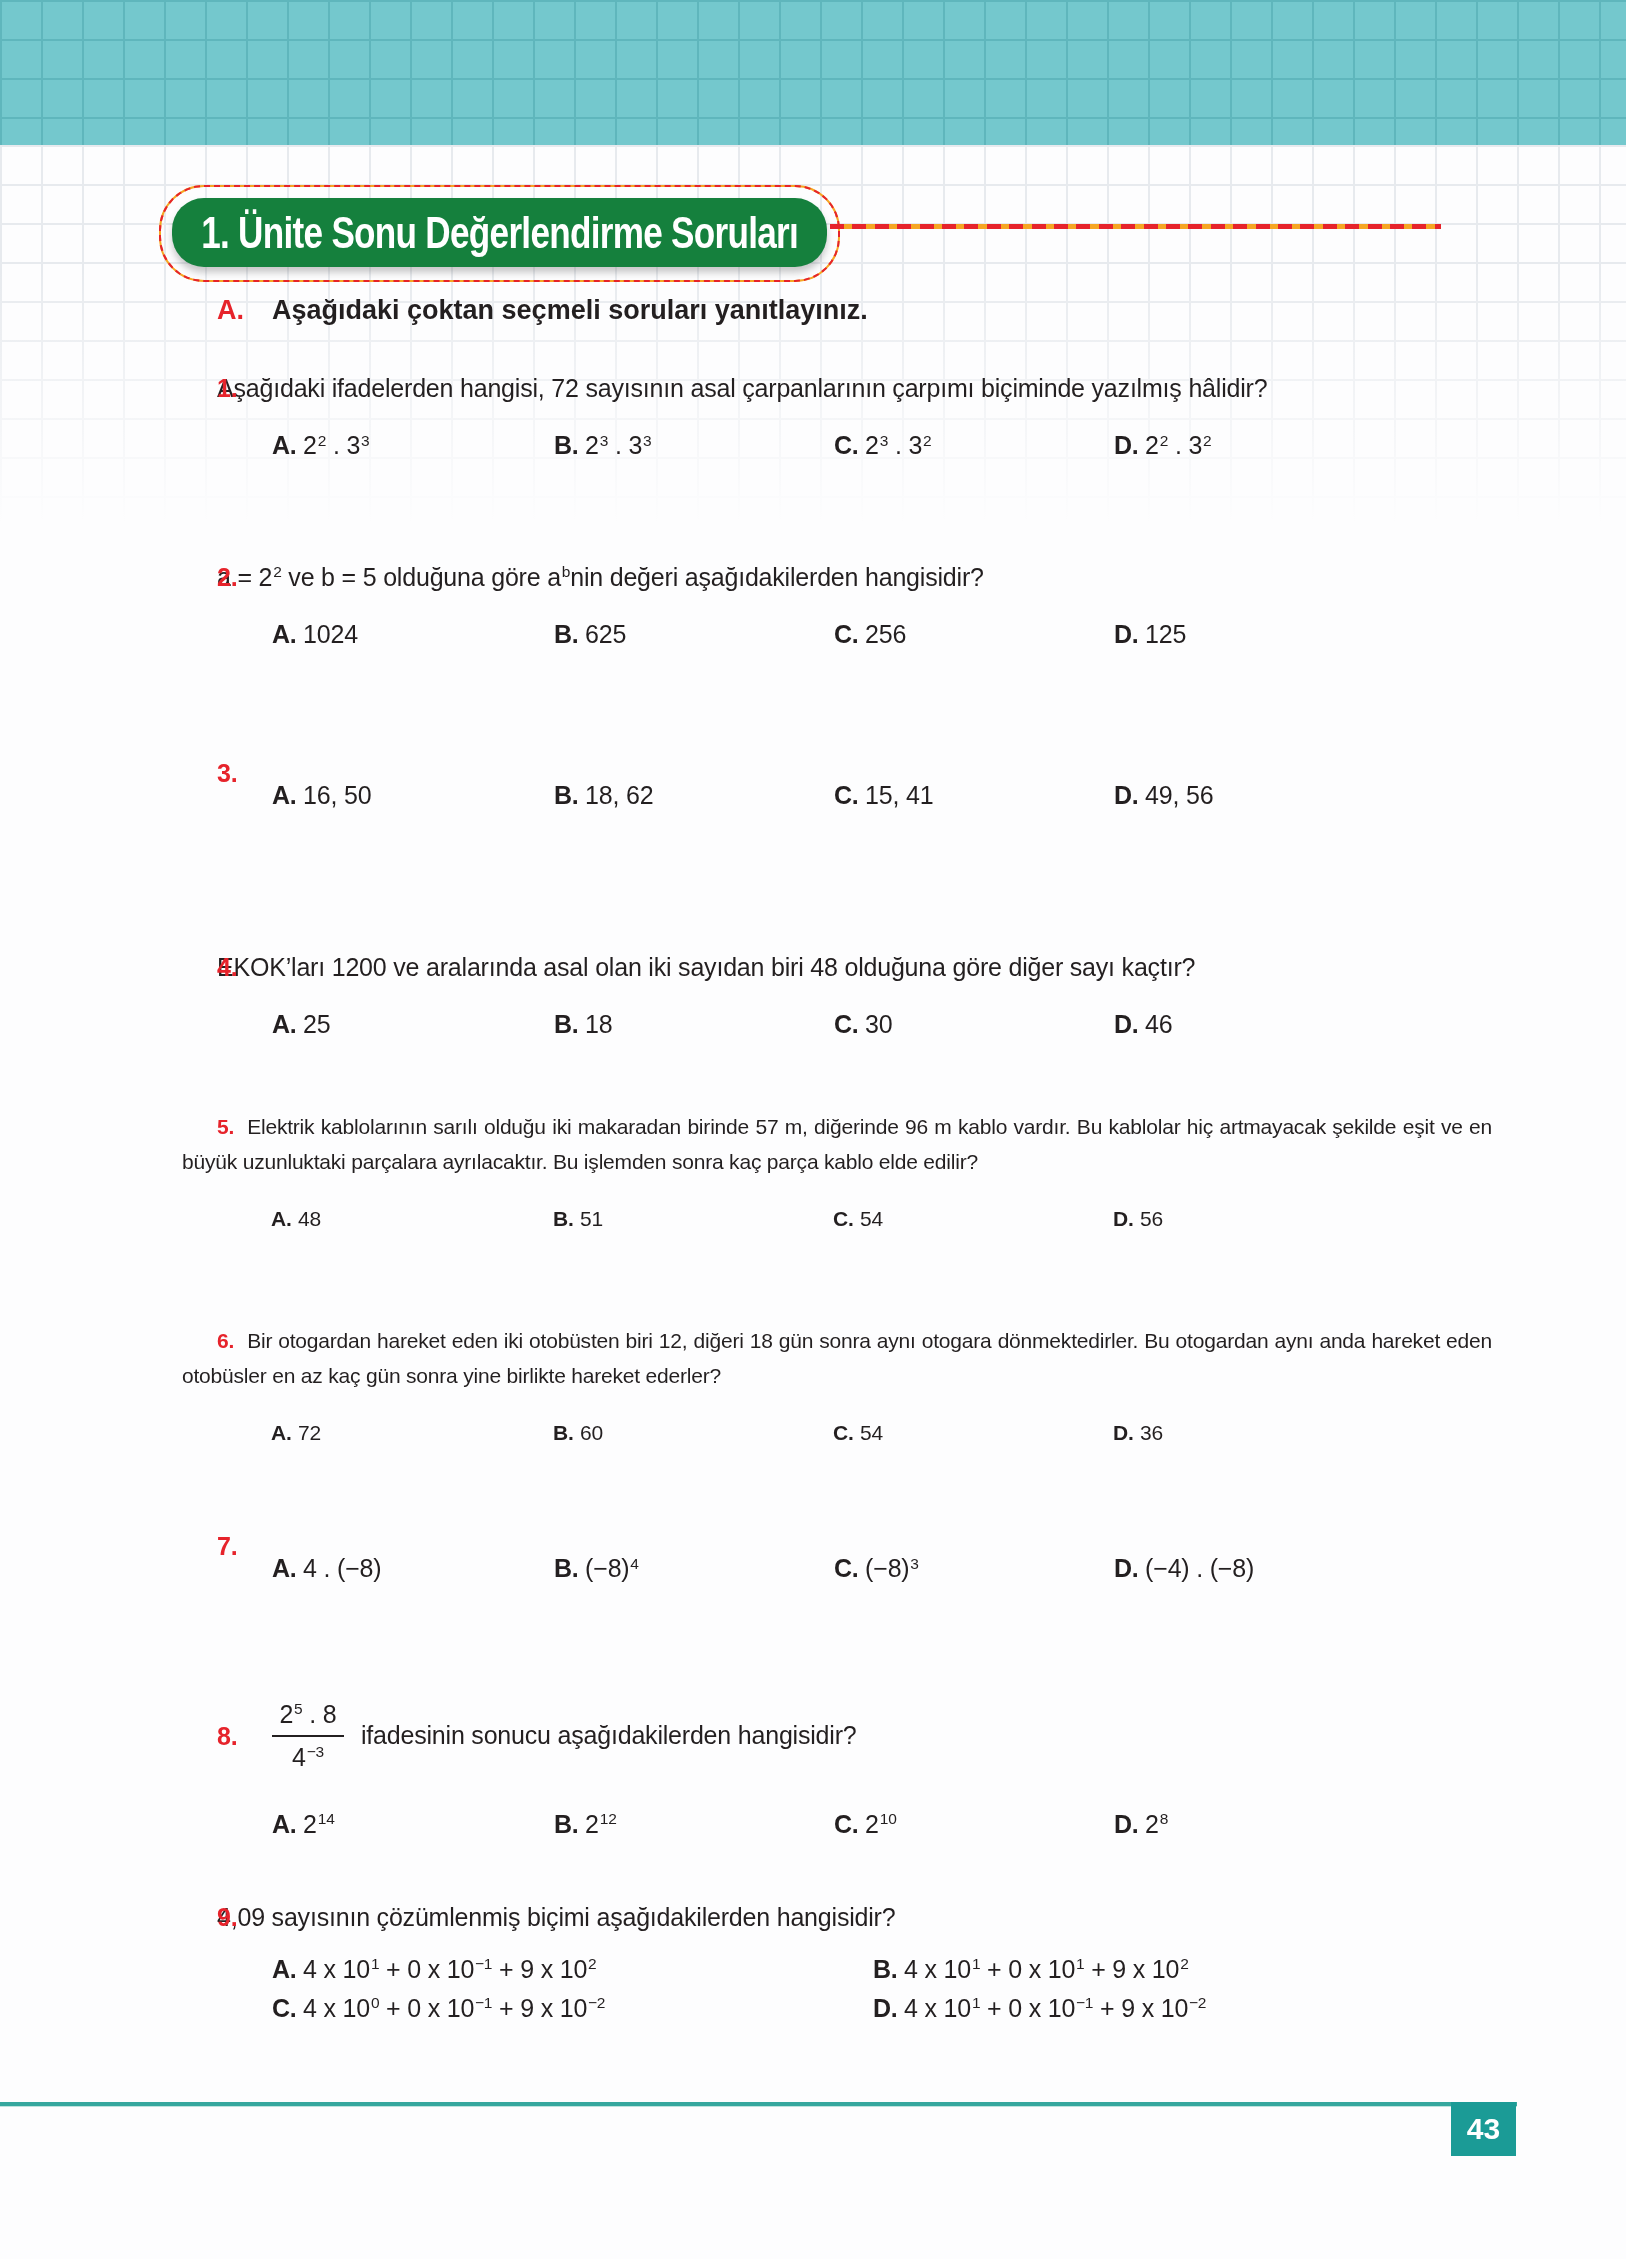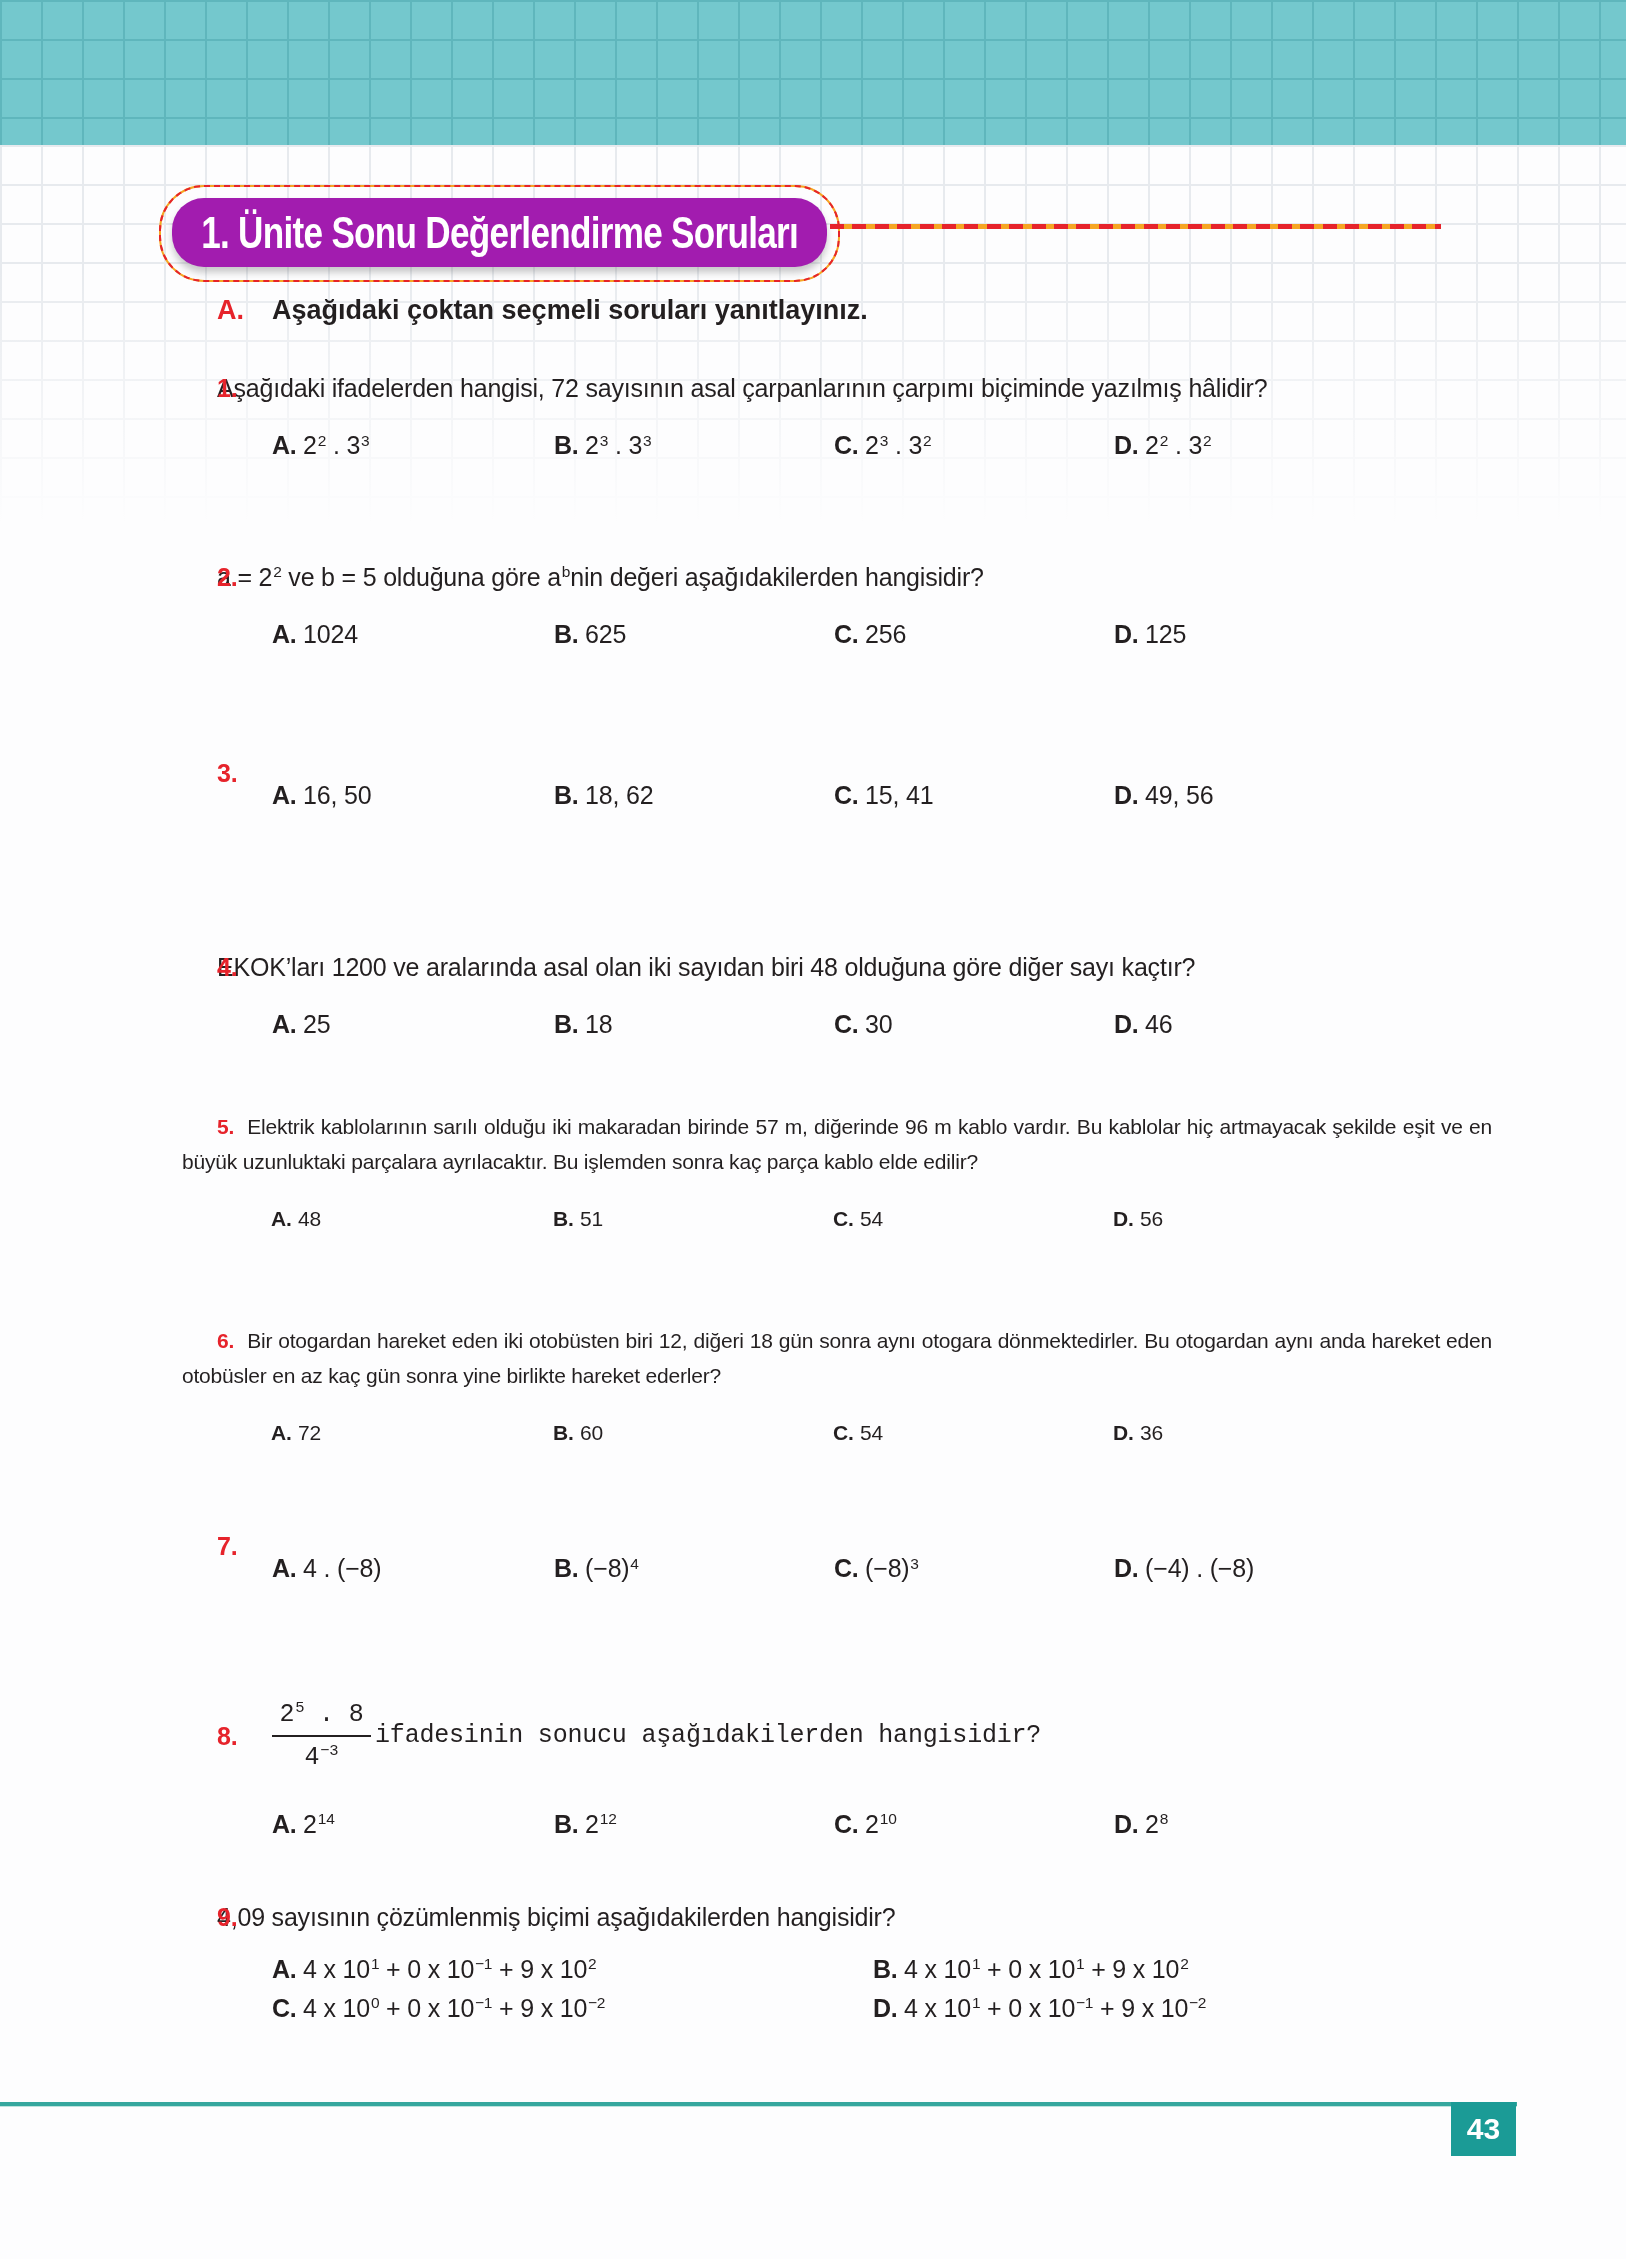--- a/index.html
+++ b/index.html
@@ -31,21 +31,21 @@
     content:""; position:absolute; inset:0;
     background:linear-gradient(to bottom, rgba(253,253,254,0) 0%, rgba(253,253,254,0) 30%, #fdfdfe 92%);
   }
 
   
   .banner-wrap { position:absolute; left:159px; top:185px; width:681px; height:97px; }
   .banner-outline-solid { position:absolute; inset:0; border:2.8px solid #f6a623; border-radius:45px; }
   .banner-outline-dash  { position:absolute; inset:0; border:2.8px dashed #e6232b; border-radius:45px; }
   .banner {
     position:absolute; left:13px; top:13px; right:13px; bottom:15px;
-    background:#a21caf; border-radius:32px;
+    background:#15803d; border-radius:32px;
     display:flex; align-items:center; justify-content:center;
     box-shadow:0 5.6px 7.5px rgba(80,80,80,0.30);
   }
   .banner-title {
     color:#ffffff; font-weight:bold; font-size:45px; letter-spacing:-0.9px;
     white-space:nowrap; transform:scaleX(0.78);
   }
   .dash-line {
     position:absolute; left:830px; top:224px; width:611px; height:4.7px;
     background:repeating-linear-gradient(90deg, #e6232b 0 14px, #f6a623 14px 22.4px);
@@ -63,21 +63,21 @@
   .opt { white-space:nowrap; }
   .opt-label { font-weight:bold; margin-right:6.5px; }
 
   
   .q-para { position:absolute; left:182px; width:1310px; font-size:21px; line-height:35px; letter-spacing:-0.2px; }
   .q-para p { margin:0; text-align:justify; }
   .qnum-inline { color:#e6232b; font-weight:bold; padding-left:35px; margin-right:13px; }
   .q-para .opts { margin-left:89px; }
 
   
-  .q8-row { margin-left:55px; display:flex; align-items:center; gap:4px;font-family:Liberation Mono, monospace; }
+  .q8-row { margin-left:55px; display:flex; align-items:center; gap:17px; }
   .frac { display:inline-flex; flex-direction:column; align-items:center; }
   .frac-num { padding:0 7.5px 2.8px; border-bottom:2.8px solid #231f20; }
   .frac-den { padding-top:2.8px; }
 
   
   .opts-2col { margin-left:55px; display:grid; grid-template-columns:601px 1fr; row-gap:4px; margin-top:17px; }
 
   sup { font-size:0.62em; line-height:0; vertical-align:baseline; position:relative; top:-0.55em; margin-left:0.9px; }
 
   

